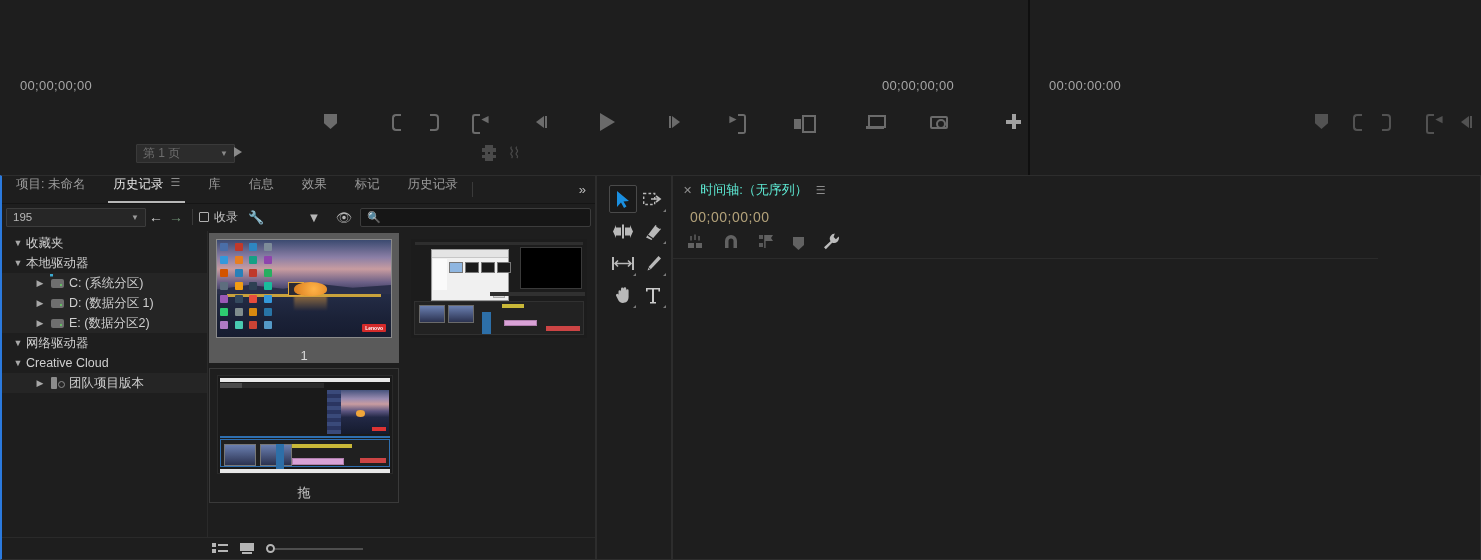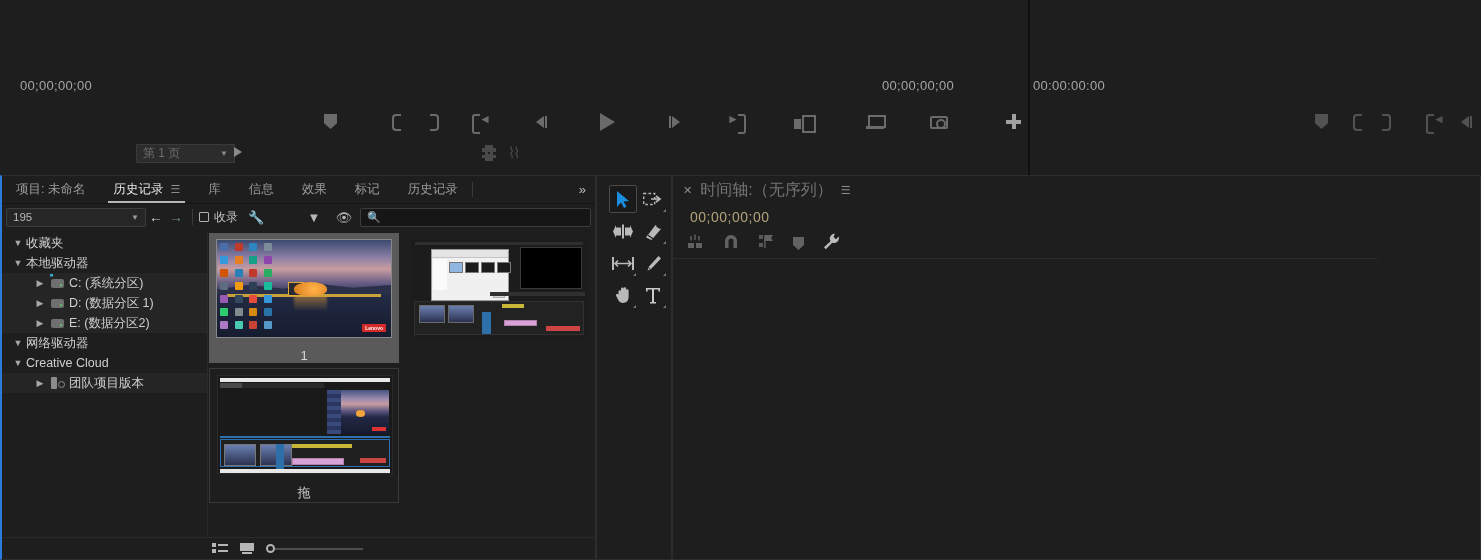--- a/index.html
+++ b/index.html
@@ -90,21 +90,21 @@
   .mb-panel {
     width: 596px; height:385px; background:#1e1e1e;
     border:1px solid #2d2d2d; border-left:2px solid #2b7ade;
     position:relative;
   }
   .mb-tabs {
     height:28px; background:#1e1e1e; display:flex; align-items:stretch;
     border-bottom:1px solid #151515; position:relative;
   }
   .mb-tab {
-    display:flex; align-items:center; padding:0 14px; font-size:12.5px;
+    display:flex; align-items:flex-start; padding:0 14px; font-size:12.5px;
     color:#9b9b9b; white-space:nowrap; cursor:default; position:relative;
   }
   .mb-tab.active { color:#e3e3e3; }
   .mb-tab.active::after {
     content:""; position:absolute; left:9px; right:9px; bottom:0; height:2px; background:#b8b8b8;
   }
   .mb-tab .hamb { margin-left:7px; font-size:11px; color:#8d8d8d; letter-spacing:0; }
   .mb-tabs .dbl { margin-left:auto; padding:0 9px; display:flex;align-items:center;color:#bcbcbc;font-size:13px; }
   .tabs-div { width:1px; background:#3a3a3a; margin:6px 0; }
 
@@ -179,21 +179,21 @@
   .tool-grid{display:grid;grid-template-columns:30px 30px;grid-auto-rows:32px;}
   .tool{position:relative;display:flex;align-items:center;justify-content:center;width:28px;height:28px;border-radius:2px;}
   .tool.active{background:#1a1a1a;border:1px solid #4a4a4a;}
   .tool .corner{position:absolute;right:1px;bottom:1px;width:0;height:0;
     border-left:3px solid transparent;border-bottom:3px solid #7a7a7a;}
 
   
   .tl-panel { flex:1; height:385px; background:#1e1e1e; border:1px solid #2d2d2d; position:relative; }
   .tl-head { height:28px; display:flex; align-items:center; padding-left:10px; }
   .tl-x { font-size:11px;color:#8e8e8e;margin-right:8px; }
-  .tl-title{font-size:16px;color:#737373;}
+  .tl-title{font-size:13px;color:#5eead4;}
   .tl-hamb{font-size:11px;color:#8d8d8d;margin-left:8px;}
   .tl-tc{position:absolute;left:17px;top:33px;font-size:14px;color:#b3a27a;letter-spacing:.5px;}
   .tl-tools{position:absolute;left:14px;top:57px;display:flex;gap:19px;align-items:center;}
   .tlt{opacity:.55;}
   .tl-sep{position:absolute;left:0;top:82px;width:705px;height:1px;background:#2b2b2b;}
   .tl-empty{
     position:absolute;left:0;right:0;top:205px;text-align:center;
     font-size:13px;color:#7d7d7d;
   }
 
@@ -323,21 +323,21 @@
           </div>
         <div class="tbtn" style="left:1006px;top:8px;opacity:.9">
             <div class="g-plus"></div>
           </div>
       </div>
     </div>
 
     <div class="mon mon-prg">
       <div class="mon-canvas"></div>
       <div class="mon-infobar">
-        <div class="tc" style="left:3px">00:00:00:00</div>
+        <div class="tc" style="left:19px">00:00:00:00</div>
       </div>
       <div class="transport">
         <div class="tbtn" style="left:285px">
             <div class="g-marker"></div>
           </div>
         <div class="tbtn" style="left:323px">
             <div class="g-brace"></div>
           </div>
         <div class="tbtn" style="left:352px">
             <div class="g-brace-r"></div>

